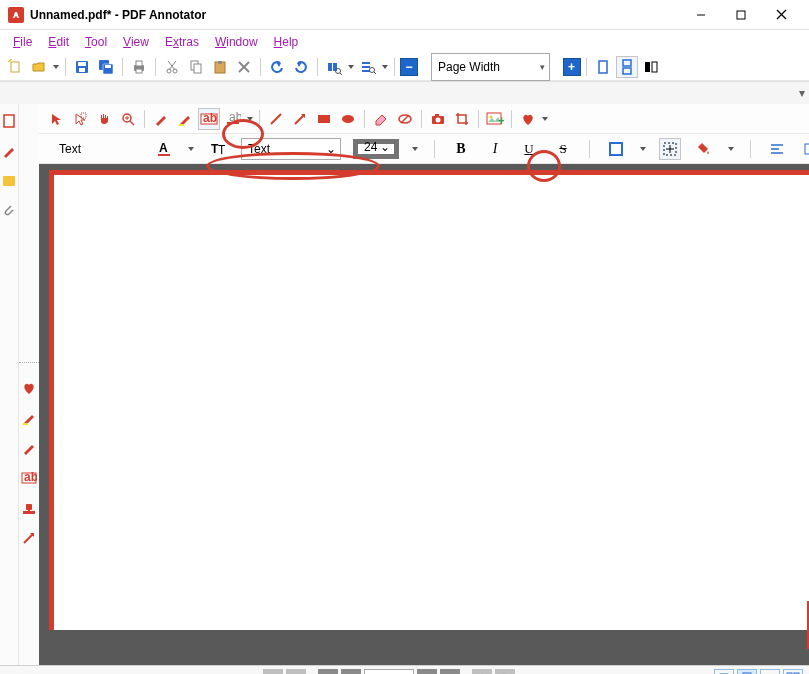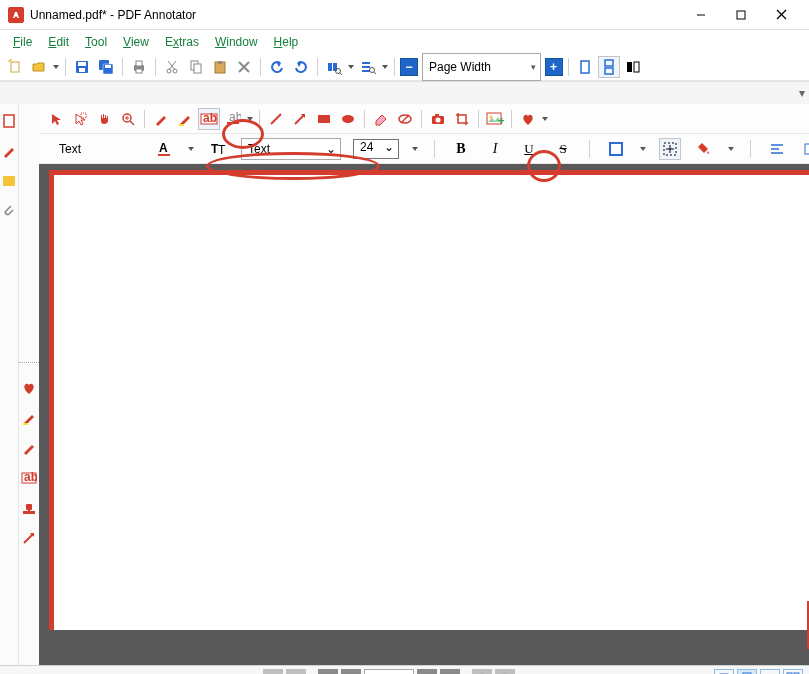--- a/index.html
+++ b/index.html
@@ -1,47 +1,47 @@
 <!DOCTYPE html>
 <html><head>
 <meta charset="utf-8">
 <style>
 * { margin:0; padding:0; box-sizing:border-box; font-family:"Segoe UI",Tahoma,sans-serif; font-size:12px; }
 body { background:#fff; width:809px; height:674px; overflow:hidden; position:relative; }
 .titlebar { height:30px; display:flex; align-items:center; padding:0 8px; border-bottom:1px solid #e0e0e0; }
 .titlebar .app-icon { width:16px; height:16px; background:#d43c2e; border-radius:2px; display:inline-flex; align-items:center; justify-content:center; margin-right:6px; }
 .titlebar .app-icon svg { width:10px; height:10px; }
-.titlebar .title { flex:1; color:#000; }
+.titlebar .title { flex:1; color:#000;font-weight:bold; }
 .titlebar .win-btn { width:40px; height:30px; display:flex; align-items:center; justify-content:center; color:#000; }
 .menubar { height:23px; display:flex; align-items:center; padding:0 6px; gap:2px; }
-.menubar .mi { padding:2px 7px; color:#15803d;text-align:center; }
+.menubar .mi { padding:2px 7px; color:#a21caf;text-align:center; }
 .menubar .mi u { text-decoration:underline; }
 .toolbar1 { height:28px; display:flex; align-items:center; padding:0 4px; gap:2px; border-bottom:1px solid #e8e8e8; }
 .tbtn { width:22px; height:22px; display:flex; align-items:center; justify-content:center; border:1px solid transparent; }
 .tbtn.active { border-color:#c5c5c5; background:#eef5fd; }
 .tsep { width:1px; height:18px; background:#d0d0d0; margin:0 3px; }
 .dd { width:8px; display:flex; align-items:center; justify-content:center; }
-.zoom-select { height:28px; display:flex; align-items:center; border:1px solid #a9a9a9; background:#fff; padding:0 4px 0 6px; gap:40px; margin:0 2px; }
+.zoom-select { height:28px; display:flex; align-items:center; border:1px solid #a9a9a9; background:#fff; padding:0 4px 0 6px; gap:40px; margin:0 11px; }
 .zoom-select .chev { font-size:9px; color:#555; }
 .sq-blue { width:18px; height:18px; background:#1e66c9; display:flex; align-items:center; justify-content:center; color:#fff; font-weight:bold; border:1px solid #145299; }
 .tabstrip { height:23px; display:flex; align-items:flex-end; padding-left:26px; background:#f5f5f5; border-top:1px solid #e0e0e0; position:relative; }
 .tab { height:22px; padding:3px 18px 0 10px; background:#fff; border-top:2px solid #d43c2e; border-left:1px solid #ccc; border-right:1px solid #ccc; border-radius:2px 10px 0 0; font-weight:600; position:relative; top:1px; }
 .tab .close { position:absolute; right:4px; top:5px; color:#999; font-size:10px; }
 .tabstrip .end-drop { position:absolute; right:4px; top:4px; color:#666; }
 .workrow { display:flex; height:561px; }
 .sidecol { width:26px; background:#fbfbfb; border-right:1px solid #e5e5e5; display:flex; flex-direction:column; align-items:center; padding-top:8px; gap:12px; }
 .side-icon { width:18px; height:18px; display:flex; align-items:center; justify-content:center; }
 .side-sep { width:20px; border-top:1px dotted #aaa; margin:4px 0; }
 .mainarea { flex:1; display:flex; flex-direction:column; position:relative; }
 .anntoolbar { height:30px; display:flex; align-items:center; padding:0 6px; gap:2px; background:#fdfdfd; border-bottom:1px solid #e8e8e8; position:relative; }
 .anntoolbar .right-box { position:absolute; right:8px; top:2px; width:40px; height:40px; border:2px solid #000; display:flex; align-items:center; justify-content:center; font-size:26px; font-family:serif; font-weight:bold; background:#fff; z-index:5; }
 .fmttoolbar { height:30px; display:flex; align-items:center; padding:0 6px; gap:12px; background:#fdfdfd; border-bottom:1px solid #e8e8e8; }
 .fmt-label { padding:0 8px 0 14px; }
 .font-select { height:22px; border:1px solid #a9a9a9; background:#fff; display:flex; align-items:center; padding:0 4px 0 6px; width:100px; justify-content:space-between; }
-.size-select { height:20px; border:1px solid #737373; background:#fff; display:flex; align-items:flex-start; padding:0 4px 0 6px; width:46px; justify-content:space-between; }
+.size-select { height:20px; border:5px solid #737373; background:#fff; display:flex; align-items:flex-end; padding:0 4px 0 6px; width:46px; justify-content:space-between; }
 .canvas-wrap { flex:1; background:#595959; padding:6px 10px 0 10px; position:relative; overflow:hidden; }
 .canvas-wrap .page { background:#fff; border:5px solid #d43c2e; border-bottom:none; width:100%; height:460px; }
 .hand-hint { position:absolute; right:18px; bottom:16px; width:56px; height:48px; border:2px solid #d43c2e; background:#fff8f6; display:flex; align-items:center; justify-content:center; }
 .statusbar { height:27px; border-top:1px solid #d0d0d0; display:flex; align-items:center; padding:0 6px; background:#f7f7f7; gap:4px; }
 .statusbar .st-left { flex:0 0 auto; padding-right:12px; }
 .statusbar .st-mid { flex:1; display:flex; align-items:center; justify-content:center; gap:3px; }
 .statusbar .st-right { display:flex; gap:3px; }
 .nav-btn { width:20px; height:20px; background:#8a8a8a; display:flex; align-items:center; justify-content:center; color:#fff; font-size:10px; }
 .nav-btn.lt { background:#bfbfbf; color:#888; }
 .page-field { width:50px; height:20px; border:1px solid #a9a9a9; background:#fff; display:flex; align-items:center; justify-content:center; }

